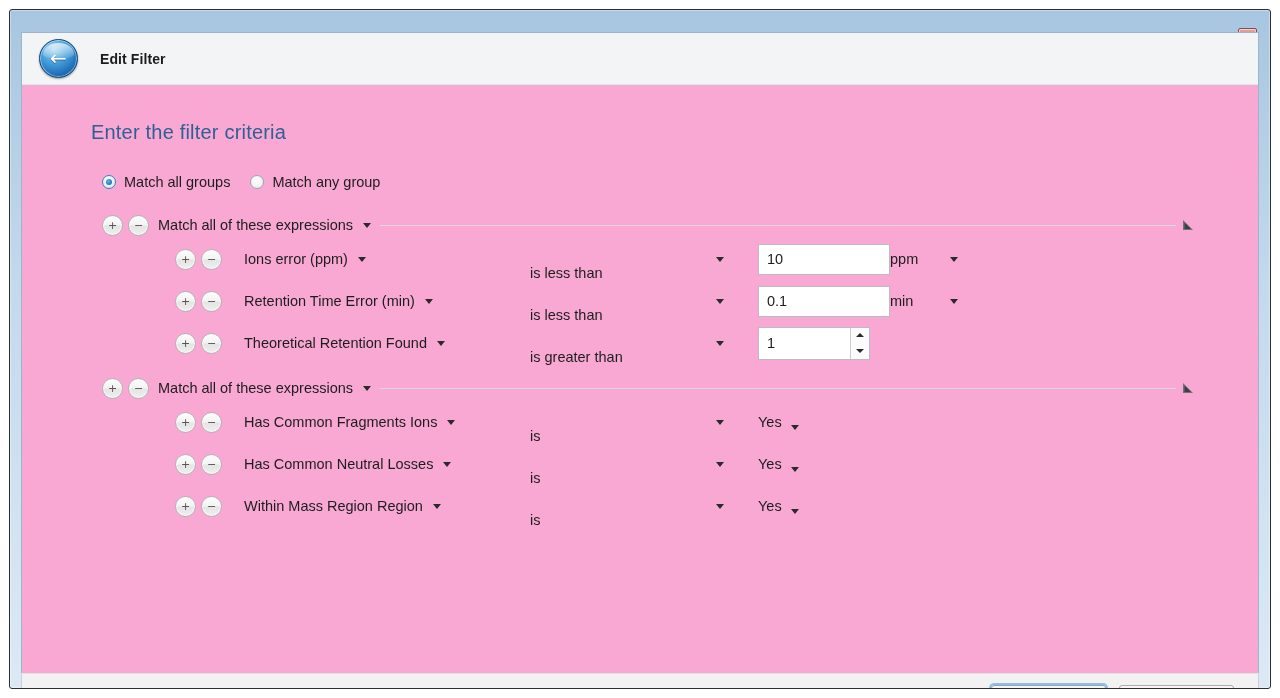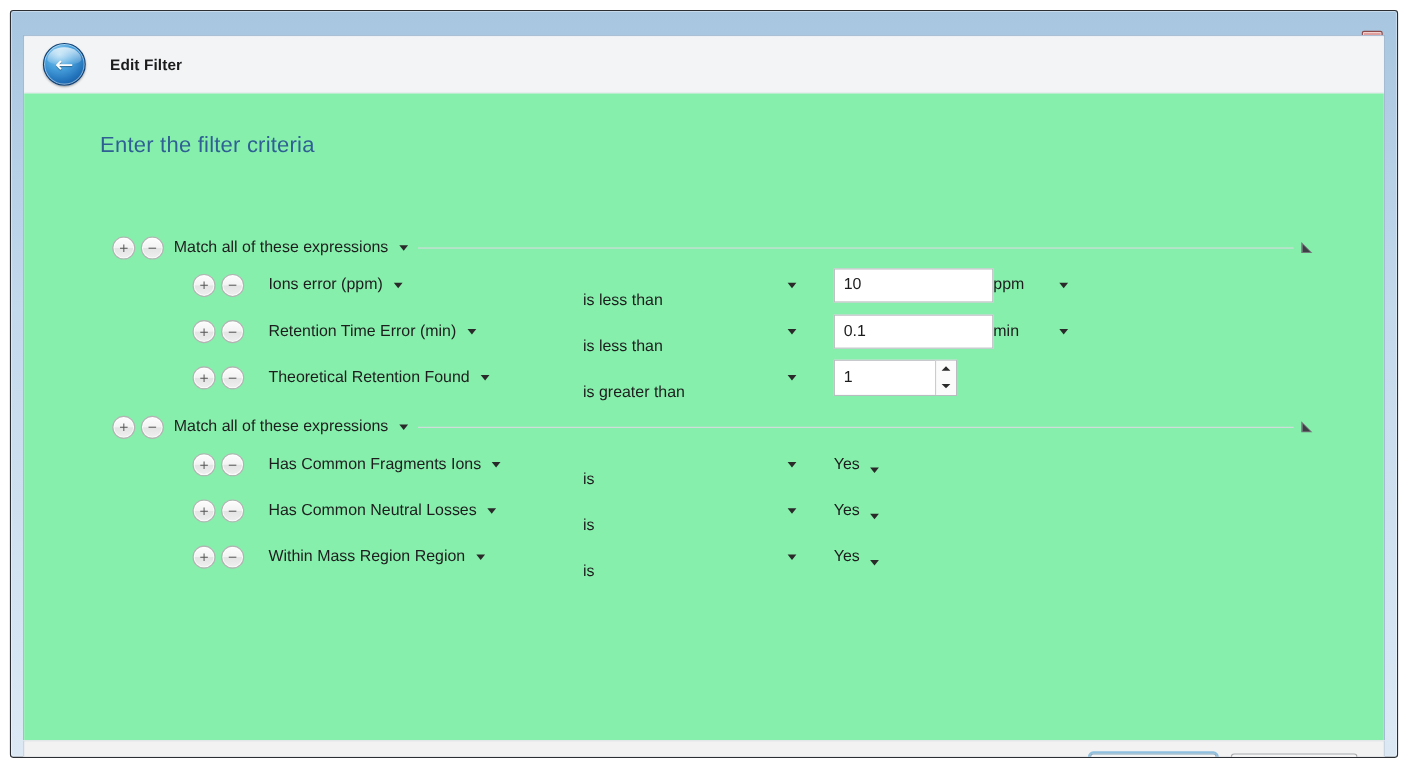--- a/index.html
+++ b/index.html
@@ -104,21 +104,21 @@
     margin-left: 22px;
     font-size: 14px;
     font-weight: bold;
     color: #1c1c1c;
     letter-spacing: .1px;
   }
 
   
   #body {
     flex: 1;
-    background: #86efac;
+    background: #f9a8d4;
     position: relative;
     padding: 0;
     overflow: hidden;
   }
 
   #criteria-title {
     position: absolute;
     left: 69px; top: 36px;
     font-size: 20px;
     color: #2f6094;
@@ -244,21 +244,21 @@
     border-top: 5px solid #2a2a2a;
     display: inline-block;
     cursor: pointer;
     flex: none;
   }
   .caret-inline { margin-left: 10px; }
   .caret-far { margin-left: auto; margin-right: 34px; }
 
   
   .txtbox {
-    width: 145px; height: 31px;
+    width: 132px; height: 31px;
     border: 1px solid #b9bcc0;
     background: #ffffff;
     font-size: 14.5px;
     color: #1d1d1d;
     padding: 0 8px;
     font-family: "Liberation Sans", sans-serif;
     outline: none;
   }
   .unit {
     font-size: 14.5px;
@@ -365,20 +365,30 @@
         <div id="back-button">
           <span class="back-arrow">←</span>
         </div>
         <div id="header-title">Edit Filter</div>
       </div>
 
       <div id="body">
 
         <div id="criteria-title">Enter the filter criteria</div>
 
+        <div id="radio-row">
+          <div class="radio-opt selected">
+            <span class="radio-mark"></span>
+            <span>Match all groups</span>
+          </div>
+          <div class="radio-opt">
+            <span class="radio-mark"></span>
+            <span>Match any group</span>
+          </div>
+        </div>
 
         <div class="group" style="top:127px">
 
           <div class="group-header">
             <span class="rbtn">+</span>
             <span class="rbtn">−</span>
             <span class="group-label">Match all of these expressions</span>
             <span class="caret caret-inline"></span>
             <span class="group-line"></span>
             <span class="grip">

